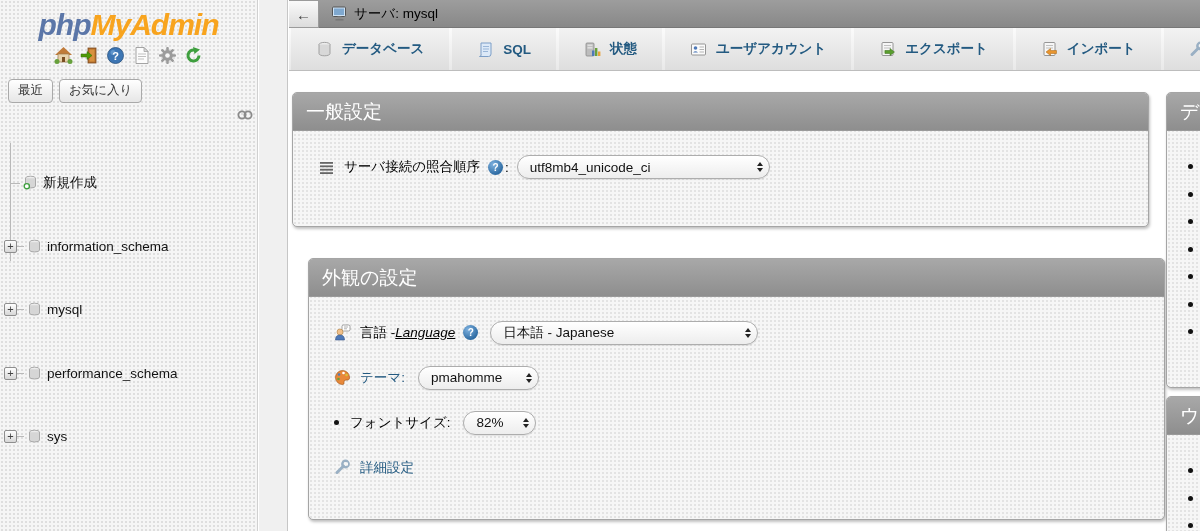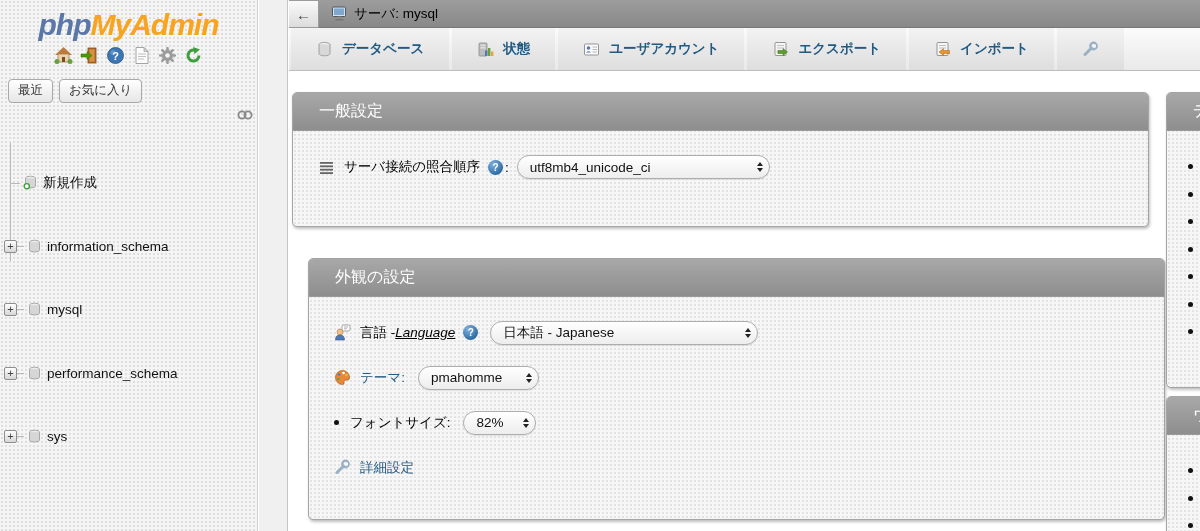--- a/index.html
+++ b/index.html
@@ -59,22 +59,22 @@
     background:linear-gradient(#f3f3f3,#dedede); cursor:pointer; }
   .tab-label { font-size:13.5px; font-weight:bold; color:#235a81; white-space:nowrap; }
   .tab .ticon { width:17px; height:17px; }
 
   
   .panel { position:absolute; border:1px solid #a5a5a5; border-radius:5px;
     background-color:#f6f6f6;
     background-image:radial-gradient(#e3e3e3 1px, transparent 1px);
     background-size:4px 4px; box-shadow:1px 2px 3px rgba(0,0,0,.25); }
   .panel-header { height:38px; background:linear-gradient(#a8a8a8,#8e8e8e);
-    border-radius:4px 4px 0 0; color:#fff; font-size:16px;
-    display:flex; align-items:center; padding-left:26px; border-bottom:1px solid #9a9a9a; }
+    border-radius:4px 4px 0 0; color:#fff; font-size:19px;
+    display:flex; align-items:center; padding-left:13px; border-bottom:1px solid #9a9a9a; }
   #panel-general    { left:3px;  top:92px;  width:857px; height:135px; }
   #panel-appearance { left:19px;  top:246px; width:857px; height:262px;margin-top:12px; }
   #panel-right-db   { left:877px; top:92px;  width:150px; height:296px; }
   #panel-right-web  { left:877px; top:396px; width:150px; height:200px; }
 
   .row { display:flex; align-items:center; padding-left:25px; font-size:13.5px; color:#000; }
   .gen-row { margin-top:24px; }
   .app-row { height:45px; }
   .app-rows { padding-top:13px; }
   .ricon { width:17px; height:17px; margin-right:9px; flex:0 0 auto; }
@@ -263,20 +263,29 @@
   <div id="tabbar">
     <div class="tab">
       <svg class="ticon" viewBox="0 0 17 17">
           <ellipse cx="8.5" cy="3.6" rx="5.5" ry="2.2" fill="#ececec" stroke="#999" stroke-width="0.9"></ellipse>
           <path d="M3 3.6 V12.6 A5.5 2.2 0 0 0 14 12.6 V3.6" fill="#d8d8d8" stroke="#999" stroke-width="0.9"></path>
         </svg>
       <span class="tab-label">データベース</span>
     </div>
     <div class="tab">
       <svg class="ticon" viewBox="0 0 17 17">
+          <path d="M4 2 H14 V13 Q14 15.5 11.5 15.5 H2.5 Q5 15 4 12.5 Z" fill="#dce9f8" stroke="#7c9ec7" stroke-width="1"></path>
+          <line x1="6" y1="5.5" x2="12" y2="5.5" stroke="#9ab6d8"></line>
+          <line x1="6" y1="8" x2="12" y2="8" stroke="#9ab6d8"></line>
+          <line x1="6" y1="10.5" x2="11" y2="10.5" stroke="#9ab6d8"></line>
+        </svg>
+      <span class="tab-label">SQL</span>
+    </div>
+    <div class="tab">
+      <svg class="ticon" viewBox="0 0 17 17">
           <rect x="2" y="2" width="8" height="13" rx="1" fill="#bdbdbd" stroke="#8a8a8a" stroke-width="0.8"></rect>
           <rect x="3.5" y="3.5" width="5" height="1.6" fill="#dedede"></rect>
           <rect x="3.5" y="6" width="5" height="1.6" fill="#dedede"></rect>
           <rect x="8" y="9.5" width="2.4" height="5.5" fill="#4e79b8"></rect>
           <rect x="11" y="7" width="2.4" height="8" fill="#69a03a"></rect>
           <rect x="14" y="10.5" width="2.4" height="4.5" fill="#e8a33d"></rect>
         </svg>
       <span class="tab-label">状態</span>
     </div>
     <div class="tab">

